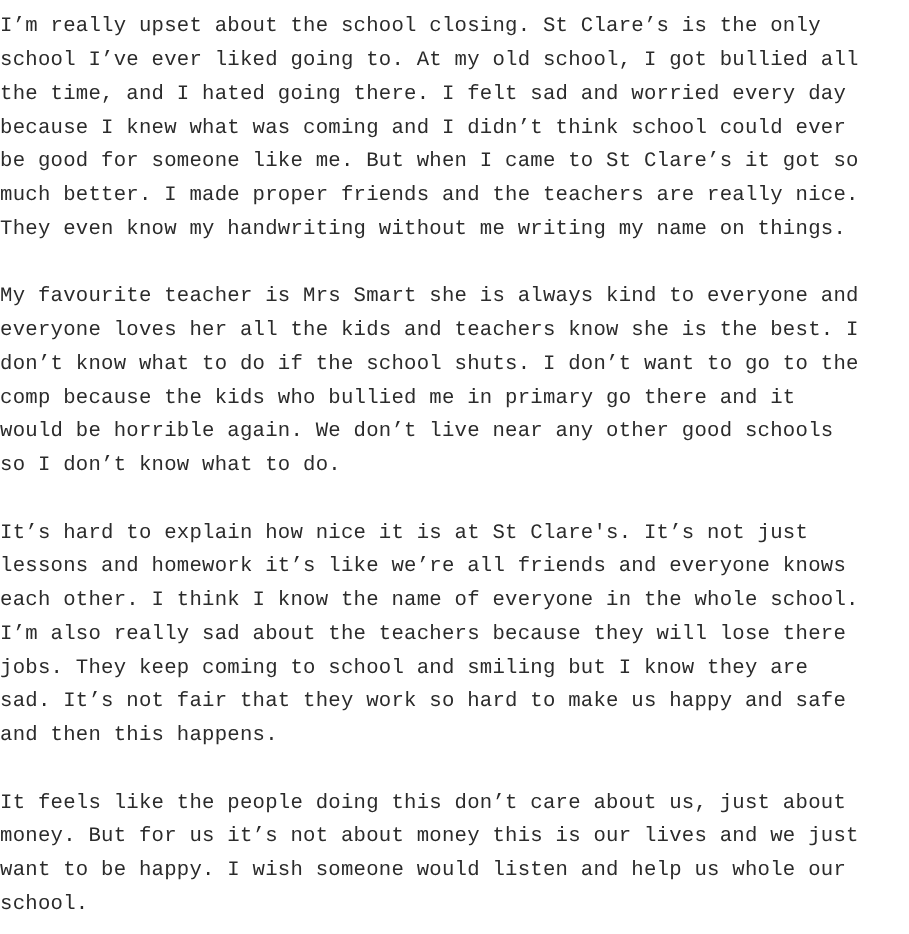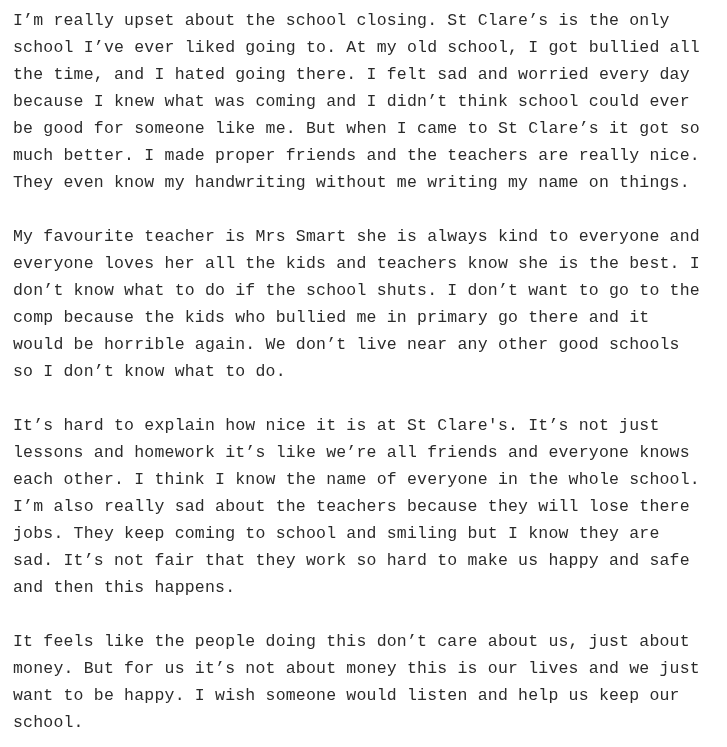--- a/index.html
+++ b/index.html
@@ -5,21 +5,21 @@
   html, body {
     margin: 0;
     padding: 0;
     background: #ffffff;
   }
   .page {
     box-sizing: border-box;
     width: 727px;
     height: 747px;
     background: #ffffff;
-    padding: 7px 12px 0 13px;
+    padding: 7px 12px 0 0;
     overflow: hidden;
   }
   .para {
     margin: 0 0 27px 0;
     font-family: "Liberation Mono", "DejaVu Sans Mono", monospace;
     font-size: 16.5px;
     line-height: 27px;
     color: #2b2b2b;
     white-space: pre-wrap;
     letter-spacing: 0.2px;
@@ -44,15 +44,15 @@
 so I don’t know what to do.</p>
   <p class="para">It’s hard to explain how nice it is at St Clare's. It’s not just
 lessons and homework it’s like we’re all friends and everyone knows
 each other. I think I know the name of everyone in the whole school.
 I’m also really sad about the teachers because they will lose there
 jobs. They keep coming to school and smiling but I know they are
 sad. It’s not fair that they work so hard to make us happy and safe
 and then this happens.</p>
   <p class="para">It feels like the people doing this don’t care about us, just about
 money. But for us it’s not about money this is our lives and we just
-want to be happy. I wish someone would listen and help us keep our
+want to be happy. I wish someone would listen and help us whole our
 school.</p>
 </div>
 
 </body></html>

